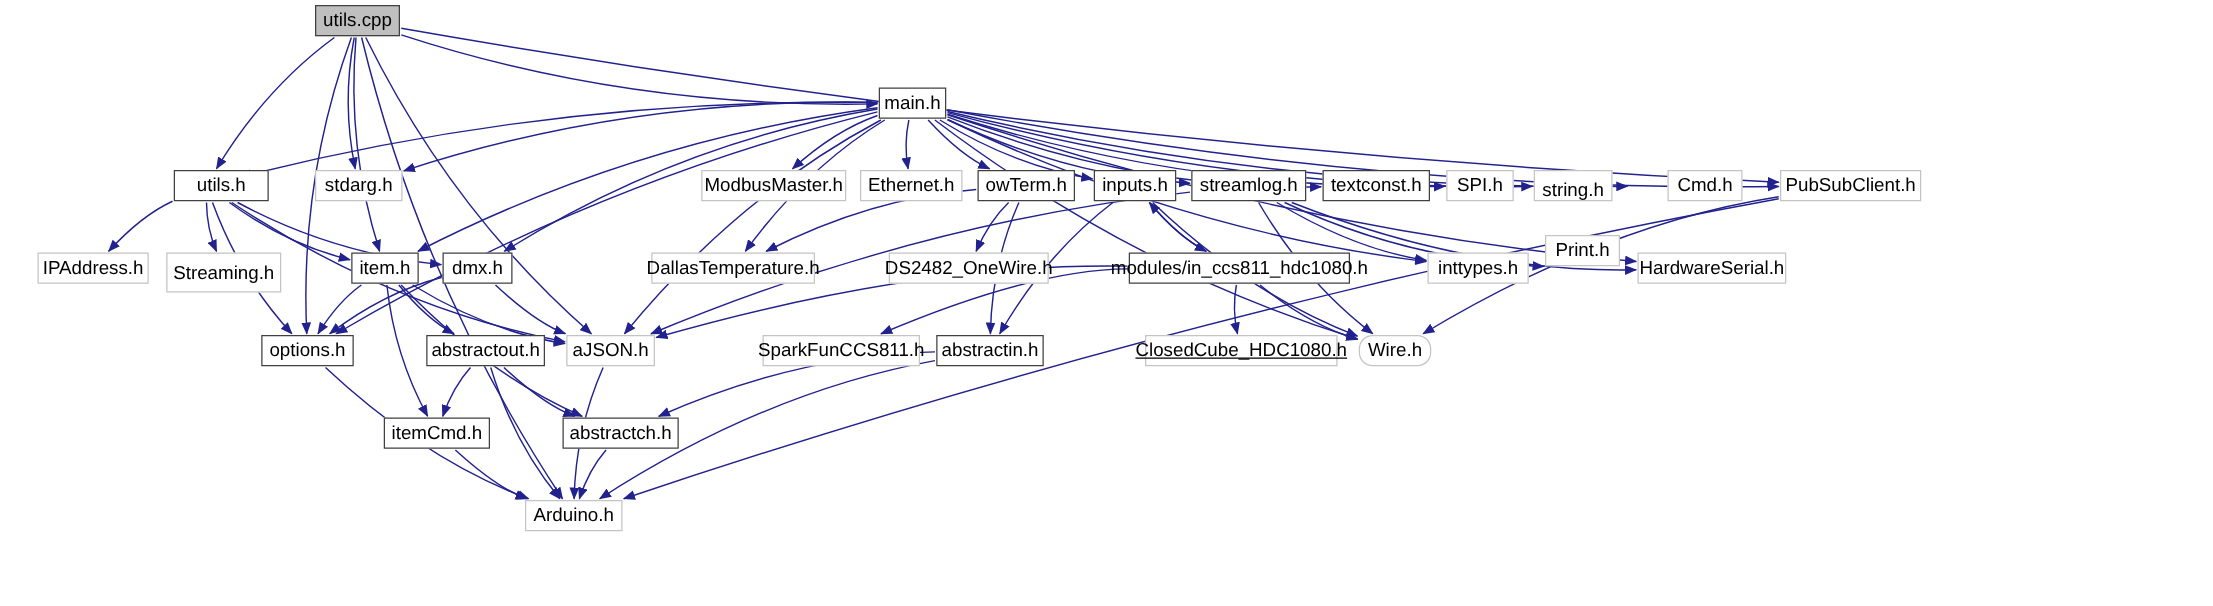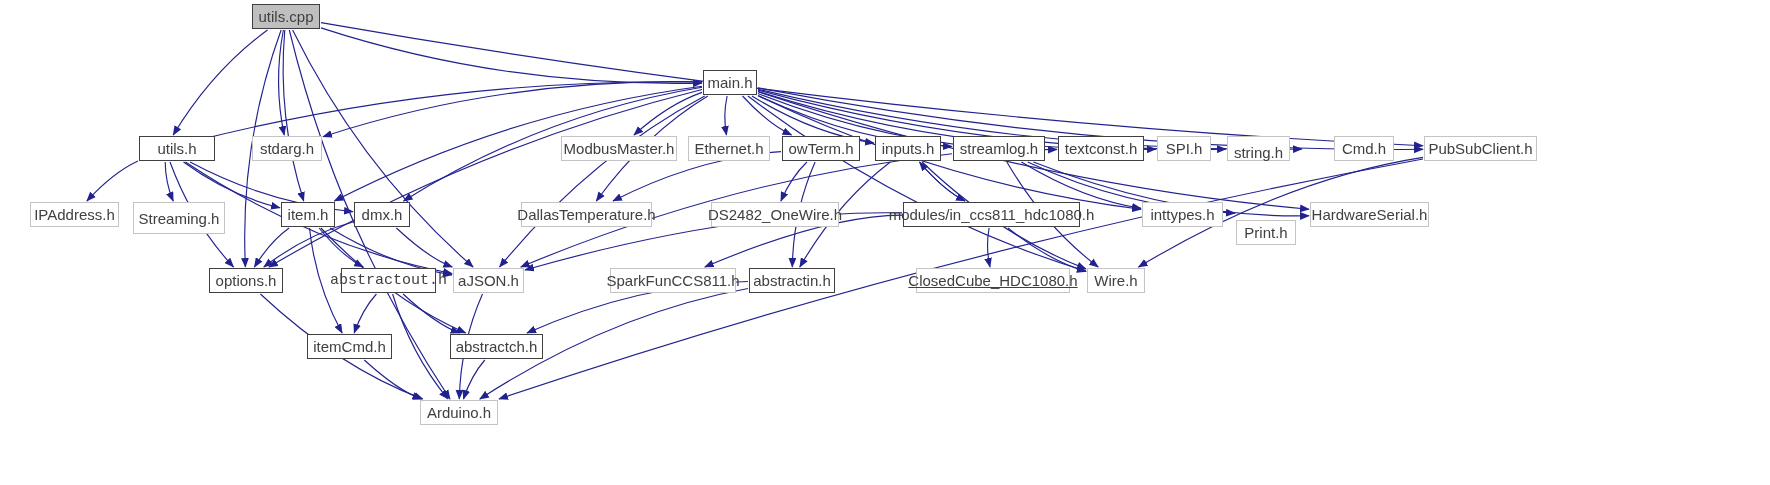--- a/index.html
+++ b/index.html
@@ -1,20 +1,20 @@
 <!DOCTYPE html>
 <html><head>
 <meta charset="utf-8">
 <style>
   html,body{margin:0;padding:0;background:#ffffff;}
   body{width:1770px;height:485px;overflow:hidden;font-family:"Liberation Sans",sans-serif;}
   #graph{position:relative;width:1770px;height:485px;}
   svg#edges{position:absolute;left:0;top:0;width:1770px;height:485px;}
   .node{position:absolute;box-sizing:border-box;display:flex;align-items:center;justify-content:center;
-        background:#ffffff;border:1px solid #c4c4c4;color:#404040;font-size:15px;line-height:1;white-space:nowrap;}
+        background:#ffffff;border:1px solid #c4c4c4;color:#000000;font-size:15px;line-height:1;white-space:nowrap;}
   .node.bold{border:1.6px solid #404040;}
   .node.root{background:#bfbfbf;border:1.6px solid #404040;}
 </style>
 </head>
 <body>
 
 <div id="graph">
   <svg id="edges" viewBox="0 0 1770 485">
     <defs>
       <marker id="arrow" viewBox="0 0 10 8" refX="9.2" refY="4" markerWidth="8.5" markerHeight="7" orient="auto-start-reverse">
@@ -152,45 +152,45 @@
       </div>
       <div class="node" style="left: 711px; top: 202px; width: 128px; height: 25px;">
         <span>DS2482_OneWire.h</span>
       </div>
       <div class="node bold" style="left: 903px; top: 202px; width: 177px; height: 25px;">
         <span>modules/in_ccs811_hdc1080.h</span>
       </div>
       <div class="node" style="left: 1142px; top: 202px; width: 81px; height: 25px;">
         <span>inttypes.h</span>
       </div>
-      <div class="node" style="left: 1236px; top: 220px; width: 60px; height: 25px;">
+      <div class="node" style="left: 1236px; top: 188px; width: 60px; height: 25px;">
         <span>Print.h</span>
       </div>
       <div class="node" style="left: 1310px; top: 202px; width: 119px; height: 25px;">
         <span>HardwareSerial.h</span>
       </div>
       <div class="node bold" style="left: 209px; top: 268px; width: 74px; height: 25px;">
         <span>options.h</span>
       </div>
-      <div class="node bold" style="left: 341px; top: 268px; width: 95px; height: 25px; font-family: Liberation Mono, monospace;">
+      <div class="node bold" style="left: 341px; top: 268px; width: 95px; height: 25px;">
         <span>abstractout.h</span>
       </div>
       <div class="node" style="left: 453px; top: 268px; width: 71px; height: 25px;">
         <span>aJSON.h</span>
       </div>
       <div class="node" style="left: 610px; top: 268px; width: 126px; height: 25px;">
         <span>SparkFunCCS811.h</span>
       </div>
       <div class="node bold" style="left: 749px; top: 268px; width: 86px; height: 25px;">
         <span>abstractin.h</span>
       </div>
       <div class="node" style="left: 916px; top: 268px; width: 154px; height: 25px; text-decoration: underline;">
         <span>ClosedCube_HDC1080.h</span>
       </div>
-      <div class="node" style="left: 1087px; top: 268px; width: 58px; height: 25px;">
+      <div class="node" style="left: 1087px; top: 268px; width: 58px; height: 25px; border-radius: 11px;">
         <span>Wire.h</span>
       </div>
       <div class="node bold" style="left: 307px; top: 334px; width: 85px; height: 25px;">
         <span>itemCmd.h</span>
       </div>
       <div class="node bold" style="left: 450px; top: 334px; width: 93px; height: 25px;">
         <span>abstractch.h</span>
       </div>
       <div class="node" style="left: 420px; top: 400px; width: 78px; height: 25px;">
         <span>Arduino.h</span>

